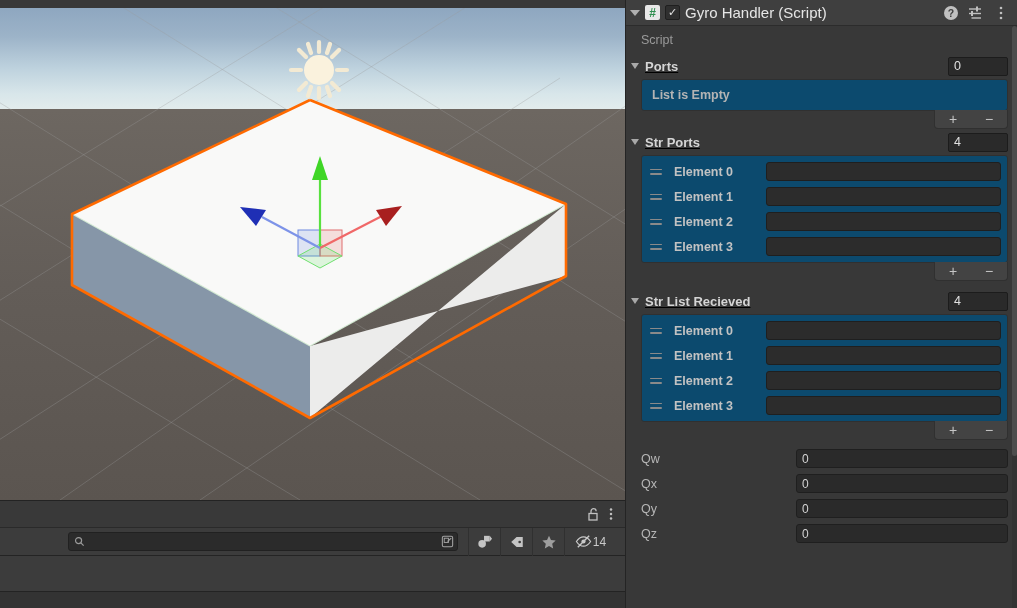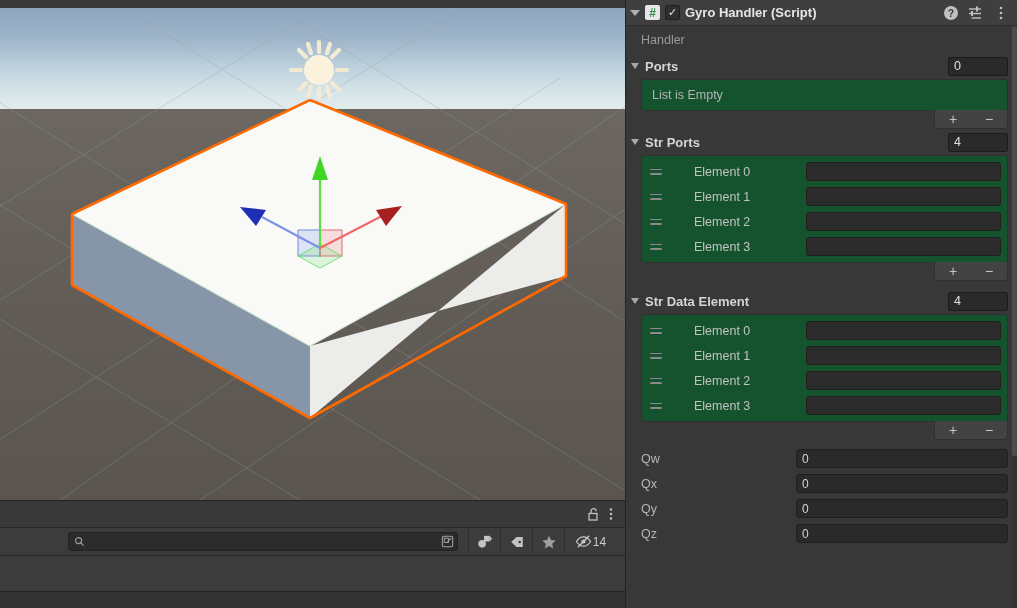--- a/index.html
+++ b/index.html
@@ -80,51 +80,51 @@
   .cs-icon {
     width: 15px; height: 15px; background: #e8e8e8; border-radius: 2px;
     display: flex; align-items: center; justify-content: center;
     color: #2f8f4f; font-size: 12px; font-weight: bold; line-height: 1; flex: 0 0 auto;
   }
   .chk {
     width: 15px; height: 15px; background: #2f2f2f; border: 1px solid #1f1f1f; border-radius: 2px;
     display: flex; align-items: center; justify-content: center; color: #e4e4e4; font-size: 11px;
     flex: 0 0 auto;
   }
-  #insp-title { color: #e6e6e6; font-size: 13px; font-weight: bold; flex: 1; }
+  #insp-title { color: #e6e6e6; font-size: 15px; font-weight: normal; flex: 1; }
   .hdr-icon { color: #c0c0c0; width: 20px; text-align: center; font-size: 13px; }
 
   #insp-body { position: relative; height: 582px; padding-right: 0; }
 
   .row { display: flex; align-items: center; height: 24px; padding-left: 15px; }
   .row-label { color: #b6b6b6; font-size: 12.5px; }
   .row-label.dim { color: #9a9a9a; }
   .row-label.bold { color: #d5d5d5; font-weight: bold; font-size: 13px; }
 
   .txt-field {
     height: 19px; background: #2a2a2a; border: 1px solid #1f1f1f; border-radius: 3px;
     color: #d4d4d4; font-size: 12px; display: flex; align-items: center; padding: 0 5px;
   }
   .num-field {
     width: 60px; height: 19px; background: #2a2a2a; border: 1px solid #1c1c1c; border-radius: 2px;
     color: #e0e0e0; font-size: 12.5px; display: flex; align-items: center; padding: 0 5px;
   }
 
-  .foldout-row { display: flex; align-items: center; height: 26px; padding-left: 5px; }
+  .foldout-row { display: flex; align-items: center; height: 26px; padding-left: 5px; text-decoration: underline; }
   .tri-small {
     width: 0; height: 0; border-left: 4.5px solid transparent; border-right: 4.5px solid transparent;
     border-top: 6px solid #a8a8a8; margin-right: 6px; flex: 0 0 auto;
   }
 
   .list-box {
     margin-left: 15px; margin-right: 9px;
-    background: #14532d; border: 1px solid #303030; border-radius: 3px;
+    background: #0c4a6e; border: 1px solid #303030; border-radius: 3px; font-weight: bold;
   }
   .list-empty { height: 30px; display: flex; align-items: center; padding-left: 10px; color: #b4b4b4; font-size: 12.5px; }
-  .elem-row { display: flex; align-items: center; height: 25px; padding: 0 6px 0 8px; gap: 20px; }
+  .elem-row { display: flex; align-items: center; height: 25px; padding: 0 6px 0 8px; }
   .drag-handle { width: 12px; margin-right: 12px; display: flex; flex-direction: column; gap: 3px; }
   .drag-handle span { display: block; height: 1.5px; background: #8a8a8a; border-radius: 1px; }
   .elem-label { color: #c2c2c2; font-size: 12.5px; width: 92px; }
   .elem-field { flex: 1; height: 19px; background: #2c2c2c; border: 1px solid #1f1f1f; border-radius: 3px; }
 
   .pm-bar { display: flex; justify-content: flex-end; padding-right: 9px; margin-top: -1px; }
   .pm-box {
     width: 74px; height: 19px; background: #434343; border: 1px solid #303030;
     border-top: none; border-radius: 0 0 4px 4px;
     display: flex; align-items: center; justify-content: space-around; color: #c6c6c6; font-size: 14px;
@@ -298,21 +298,21 @@
       <svg class="hdr-icon" width="18" height="18" viewBox="0 0 18 18">
         <circle cx="9" cy="4" r="1.3" fill="#c0c0c0"></circle>
         <circle cx="9" cy="9" r="1.3" fill="#c0c0c0"></circle>
         <circle cx="9" cy="14" r="1.3" fill="#c0c0c0"></circle>
       </svg>
     </div>
 
     <div id="insp-body">
 
       <div class="row" style="height:27px">
-        <div class="row-label dim">Handler</div>
+        <div class="row-label dim">Script</div>
 
       </div>
 
       <div class="foldout-row" style="position:relative">
         <div class="tri-small"></div>
         <div class="row-label bold">Ports</div>
         <div class="num-field" style="position:absolute;right:9px">0</div>
       </div>
 
       <div class="list-box">
@@ -368,21 +368,21 @@
       </div>
       <div class="pm-bar">
         <div class="pm-box">
           <span>+</span>
           <span>−</span>
         </div>
       </div>
 
       <div class="foldout-row" style="position:relative;margin-top:7px">
         <div class="tri-small"></div>
-        <div class="row-label bold">Str Data Element</div>
+        <div class="row-label bold">Str List Recieved</div>
         <div class="num-field" style="position:absolute;right:9px">4</div>
       </div>
 
       <div class="list-box" style="padding:3px 0">
         <div class="elem-row">
           <div class="drag-handle">
               <span></span>
               <span></span>
             </div>
           <div class="elem-label">Element 0</div>

